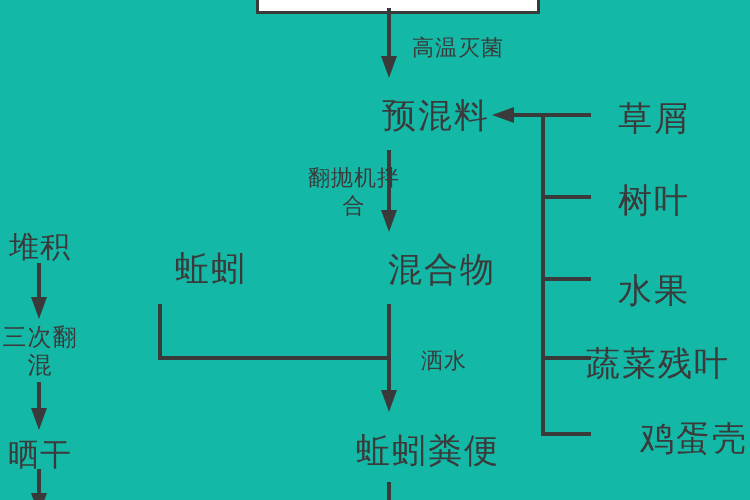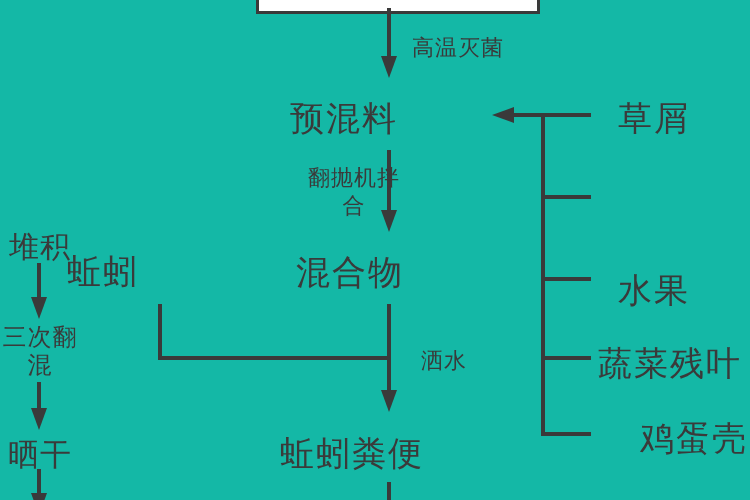--- a/index.html
+++ b/index.html
@@ -3,22 +3,22 @@
 <meta charset="utf-8">
 <style>
   html,body{margin:0;padding:0;background:#fff;}
   #scene{
     position:relative;width:750px;height:500px;background:#14b8a6;
     overflow:hidden;
     font-family:"Liberation Sans","DejaVu Sans",sans-serif;
     color:#3a3a3a;
   }
   .node{
-    position:absolute;font-size:34px;line-height:1.15;text-align:left;
-    font-weight:500;letter-spacing:2px;white-space:nowrap;color:#3a3a3a;
+    position:absolute;font-size:34px;line-height:1.15;text-align:right;
+    font-weight:500;letter-spacing:2px;white-space:nowrap;color:#3a3a3a;font-family:Liberation Mono, monospace;
   }
   .small-label{
     position:absolute;font-size:22px;line-height:28px;font-weight:500;
     letter-spacing:1px;color:#3a3a3a;
   }
   .wrap{white-space:normal;text-align:center;}
   .vline,.hline{position:absolute;background:#3a3a3a;}
   .head-down{
     position:absolute;width:0;height:0;
     border-left:8px solid transparent;border-right:8px solid transparent;
@@ -66,22 +66,23 @@
   <div class="hline" style="left:512px;top:113px;width:33px;height:4px;"></div>
   <div class="head-left" style="left:492px;top:107px;"></div>
 
   <div class="hline" style="left:543px;top:113px;width:48px;height:4px;"></div>
   <div class="hline" style="left:543px;top:195px;width:48px;height:4px;"></div>
   <div class="hline" style="left:543px;top:277px;width:48px;height:4px;"></div>
   <div class="hline" style="left:543px;top:356px;width:48px;height:4px;"></div>
   <div class="hline" style="left:543px;top:432px;width:48px;height:4px;"></div>
 
   <div class="ing" style="left:618px;top:96px;text-align:right;">草屑</div>
+  <div class="ing" style="left:618px;top:178px;">树叶</div>
   <div class="ing" style="left:618px;top:268px;">水果</div>
-  <div class="ing" style="left:598px;top:341px;">蔬菜残叶</div>
+  <div class="ing" style="left:586px;top:341px;">蔬菜残叶</div>
   <div class="ing" style="left:640px;top:416px;">鸡蛋壳</div>
 
   <div class="small-label" style="left:0;top:233px;width:80px;text-align:center;font-size:30px;">堆积</div>
   <div class="vline" style="left:37px;top:263px;width:4px;height:34px;"></div>
   <div class="head-down" style="left:31px;top:297px;"></div>
 
   <div class="small-label wrap" style="left:2px;top:323px;width:76px;font-size:24px;">三次翻混</div>
   <div class="vline" style="left:37px;top:382px;width:4px;height:26px;"></div>
   <div class="head-down" style="left:31px;top:408px;"></div>
 

